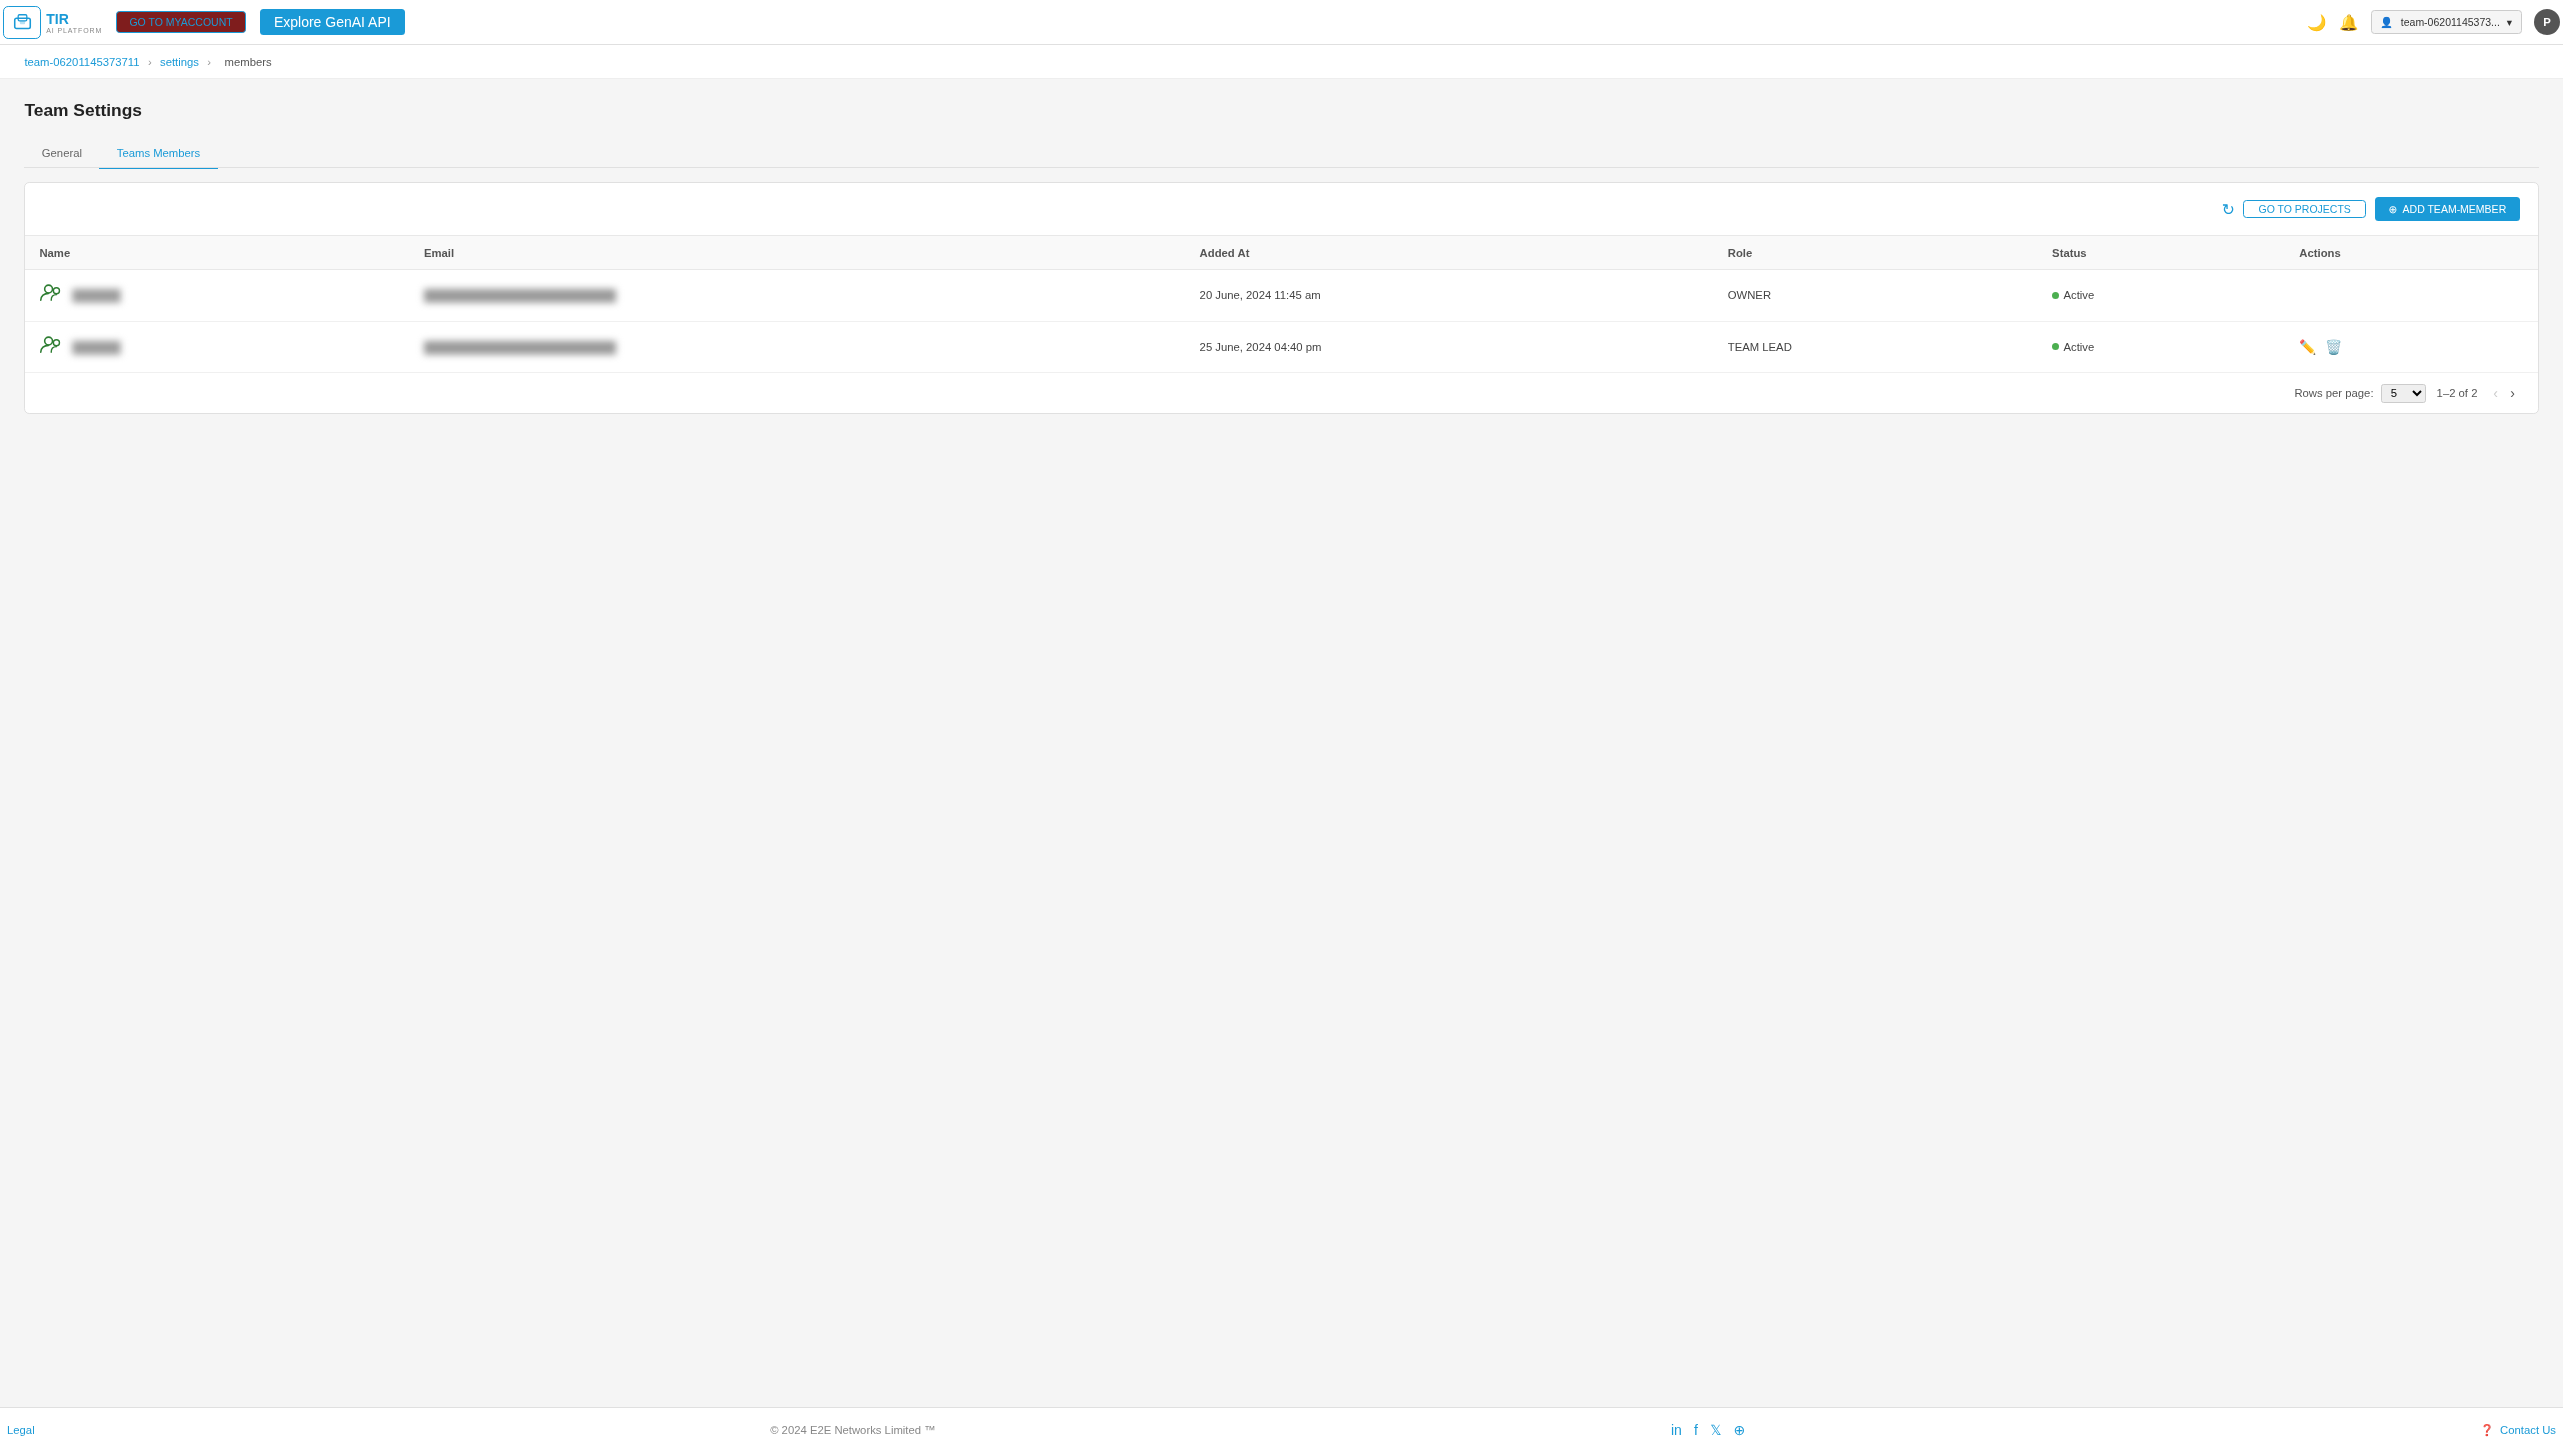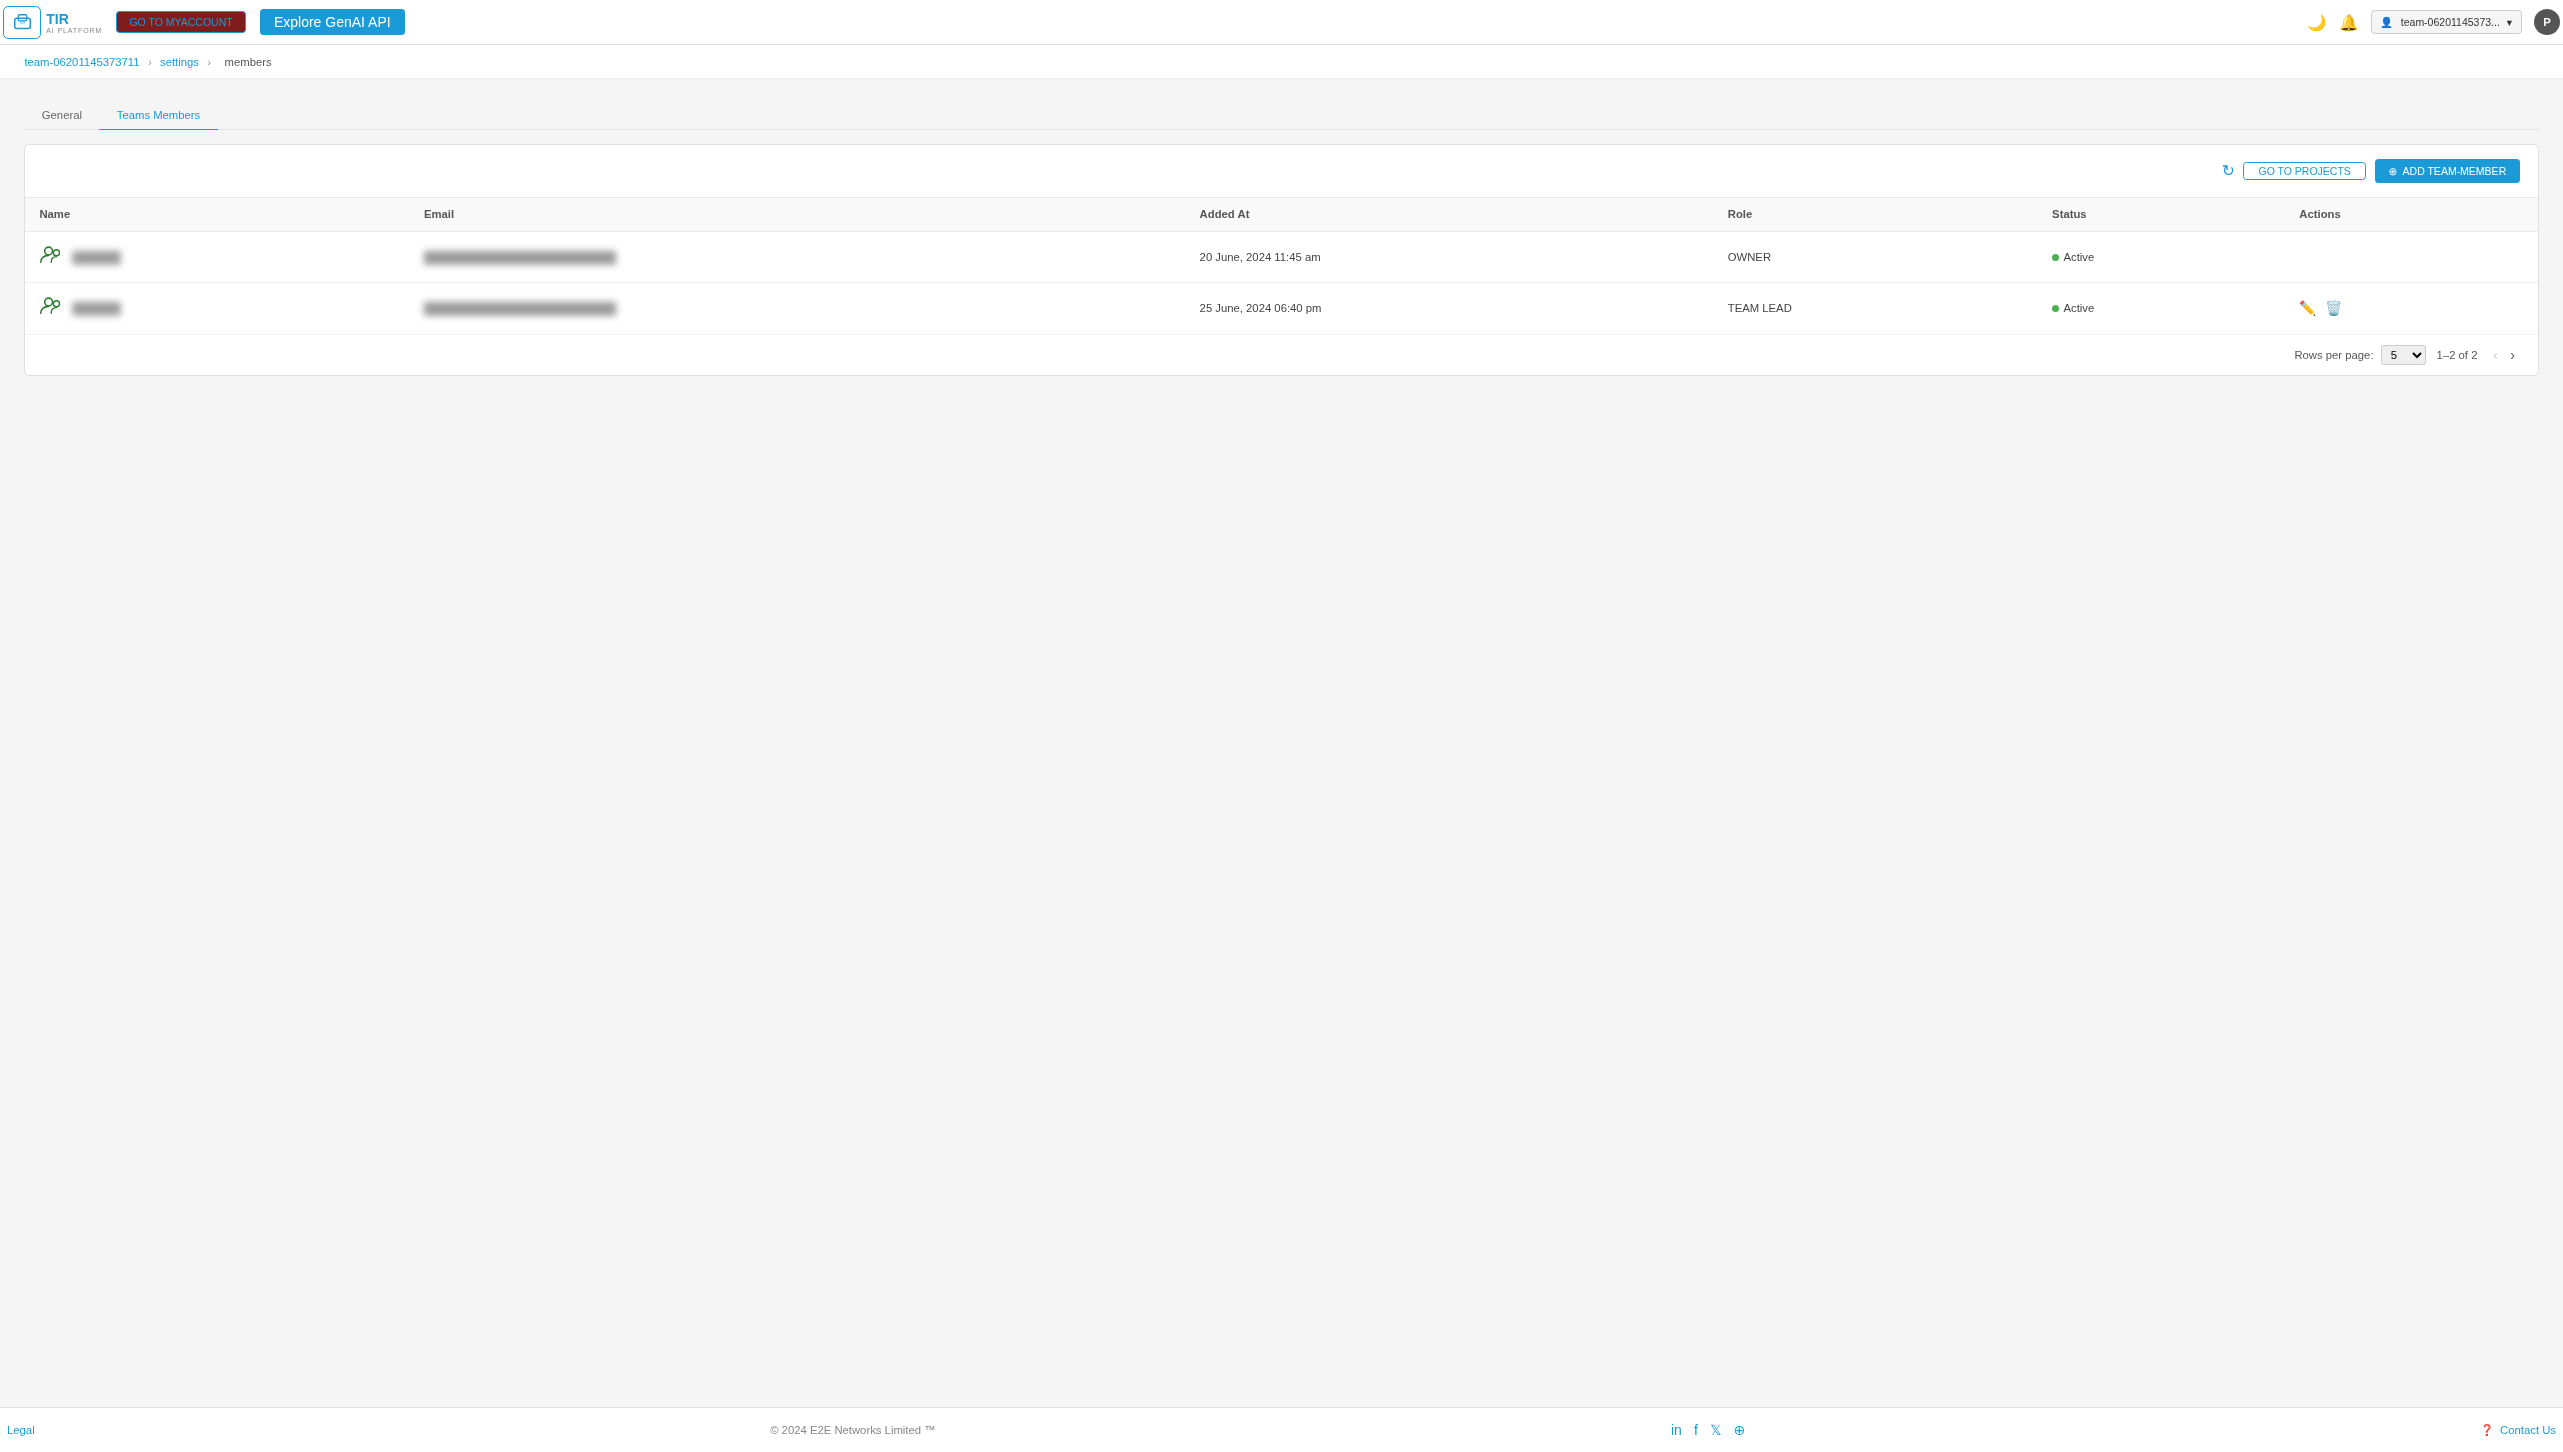--- a/index.html
+++ b/index.html
@@ -208,20 +208,21 @@
 
 <div class="breadcrumb">
   <a href="#">team-06201145373711</a>
   <span>›</span>
   <a href="#">settings</a>
   <span>›</span>
   <span class="current">members</span>
 </div>
 
 <div class="main">
+  <h1 class="page-title">Team Settings</h1>
 
   <div class="tabs">
     <button class="tab">General</button>
     <button class="tab active">Teams Members</button>
   </div>
 
   <div class="card">
 
     <div class="card-toolbar">
       <button class="btn-refresh" title="Refresh">
@@ -279,21 +280,21 @@
             <circle cx="11" cy="8" r="4.5" stroke="#2e7d32" stroke-width="1.8" fill="none"></circle>
             <path d="M2 21c0-5 4-8 9-8" stroke="#2e7d32" stroke-width="1.8" stroke-linecap="round" fill="none"></path>
             <circle cx="20" cy="10" r="3.5" stroke="#2e7d32" stroke-width="1.6" fill="none"></circle>
             <path d="M14 21c0-4 2.5-6.5 6-6.5" stroke="#2e7d32" stroke-width="1.6" stroke-linecap="round" fill="none"></path>
           </svg>
         </span>
         <span class="blurred">██████</span>
       </div>
             </td>
             <td><span class="blurred">████████████████████████</span></td>
-            <td>25 June, 2024 06:40 pm</td>
+            <td>25 June, 2024 04:40 pm</td>
             <td>TEAM LEAD</td>
             <td>
               <span class="status-cell">
                 <span class="status-dot"></span>
                 <span>Active</span>
               </span>
             </td>
             <td>
         <div class="action-cell">
           <button class="btn-edit" title="Edit">✏️</button>

